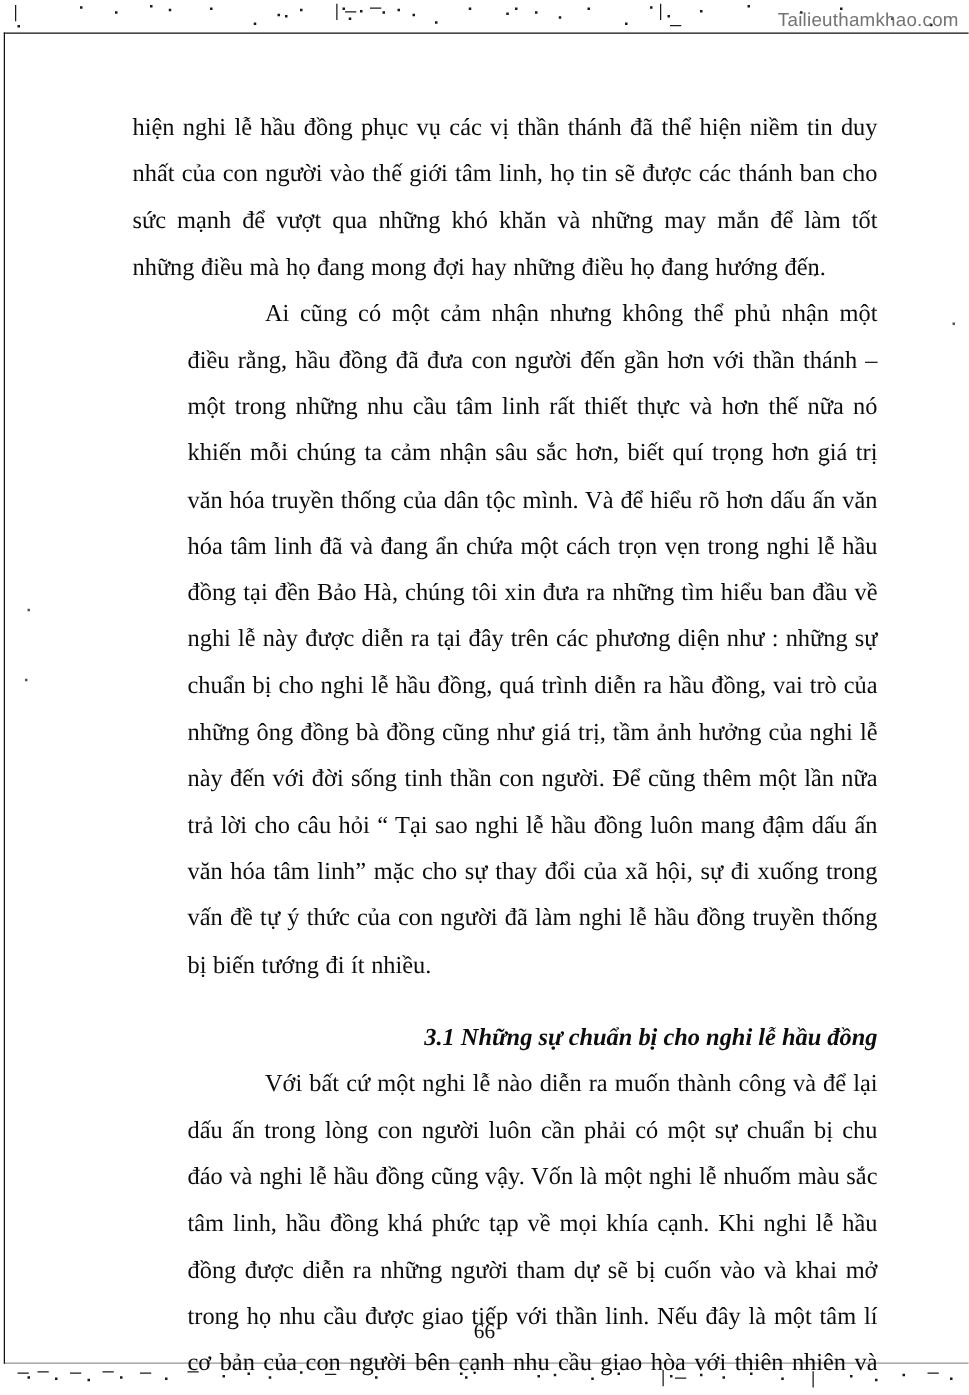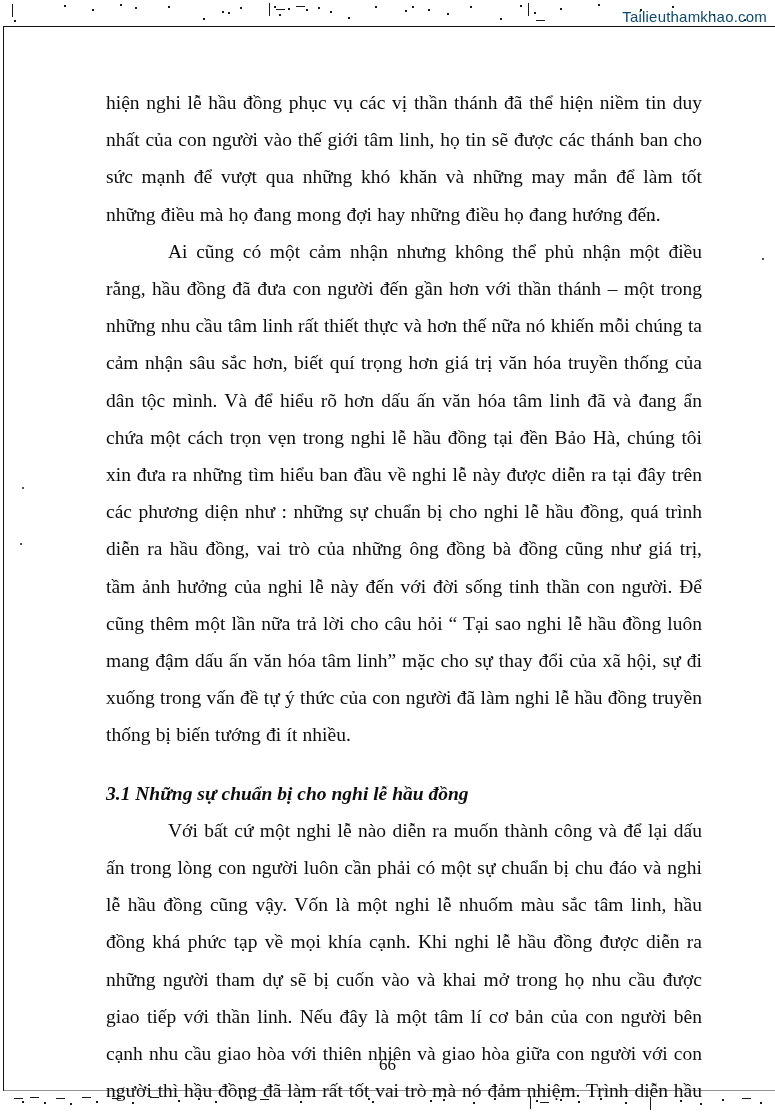--- a/index.html
+++ b/index.html
@@ -63,50 +63,50 @@
   .noise-band i.wide { width: 9px; height: 1px; }
 
   
   .watermark {
     position: absolute;
     right: 8px;
     top: 8px;
     font-family: "Liberation Sans", sans-serif;
     font-size: 15px;
     letter-spacing: .2px;
-    color: #0c4a6e;
+    color: #737373;
     white-space: nowrap;
   }
 
   
   .page-body {
     position: absolute;
     left: 106px;
     top: 84px;
     width: 596px;
   }
 
   p.para {
     margin: 0 0 0 0;
     font-size: 19.5px;
     line-height: 37.2px;
     text-align: justify;
     text-justify: inter-word;
     word-spacing: 0.4px;
     text-indent: 0;
   }
-  p.para.indent { text-indent: 62px; }
+  p.para.indent { text-indent: 62px; margin-left: 44px; }
 
   h3.section-heading {
     margin: 21px 0 0 0;
     font-size: 19.5px;
     line-height: 37.2px;
     font-weight: bold;
     font-style: italic;
-    text-align: left;
+    text-align: right;
     white-space: nowrap;
   }
 
   .page-number {
     position: absolute;
     left: 0;
     top: 1055px;
     width: 775px;
     text-align: center;
     font-size: 17px;

